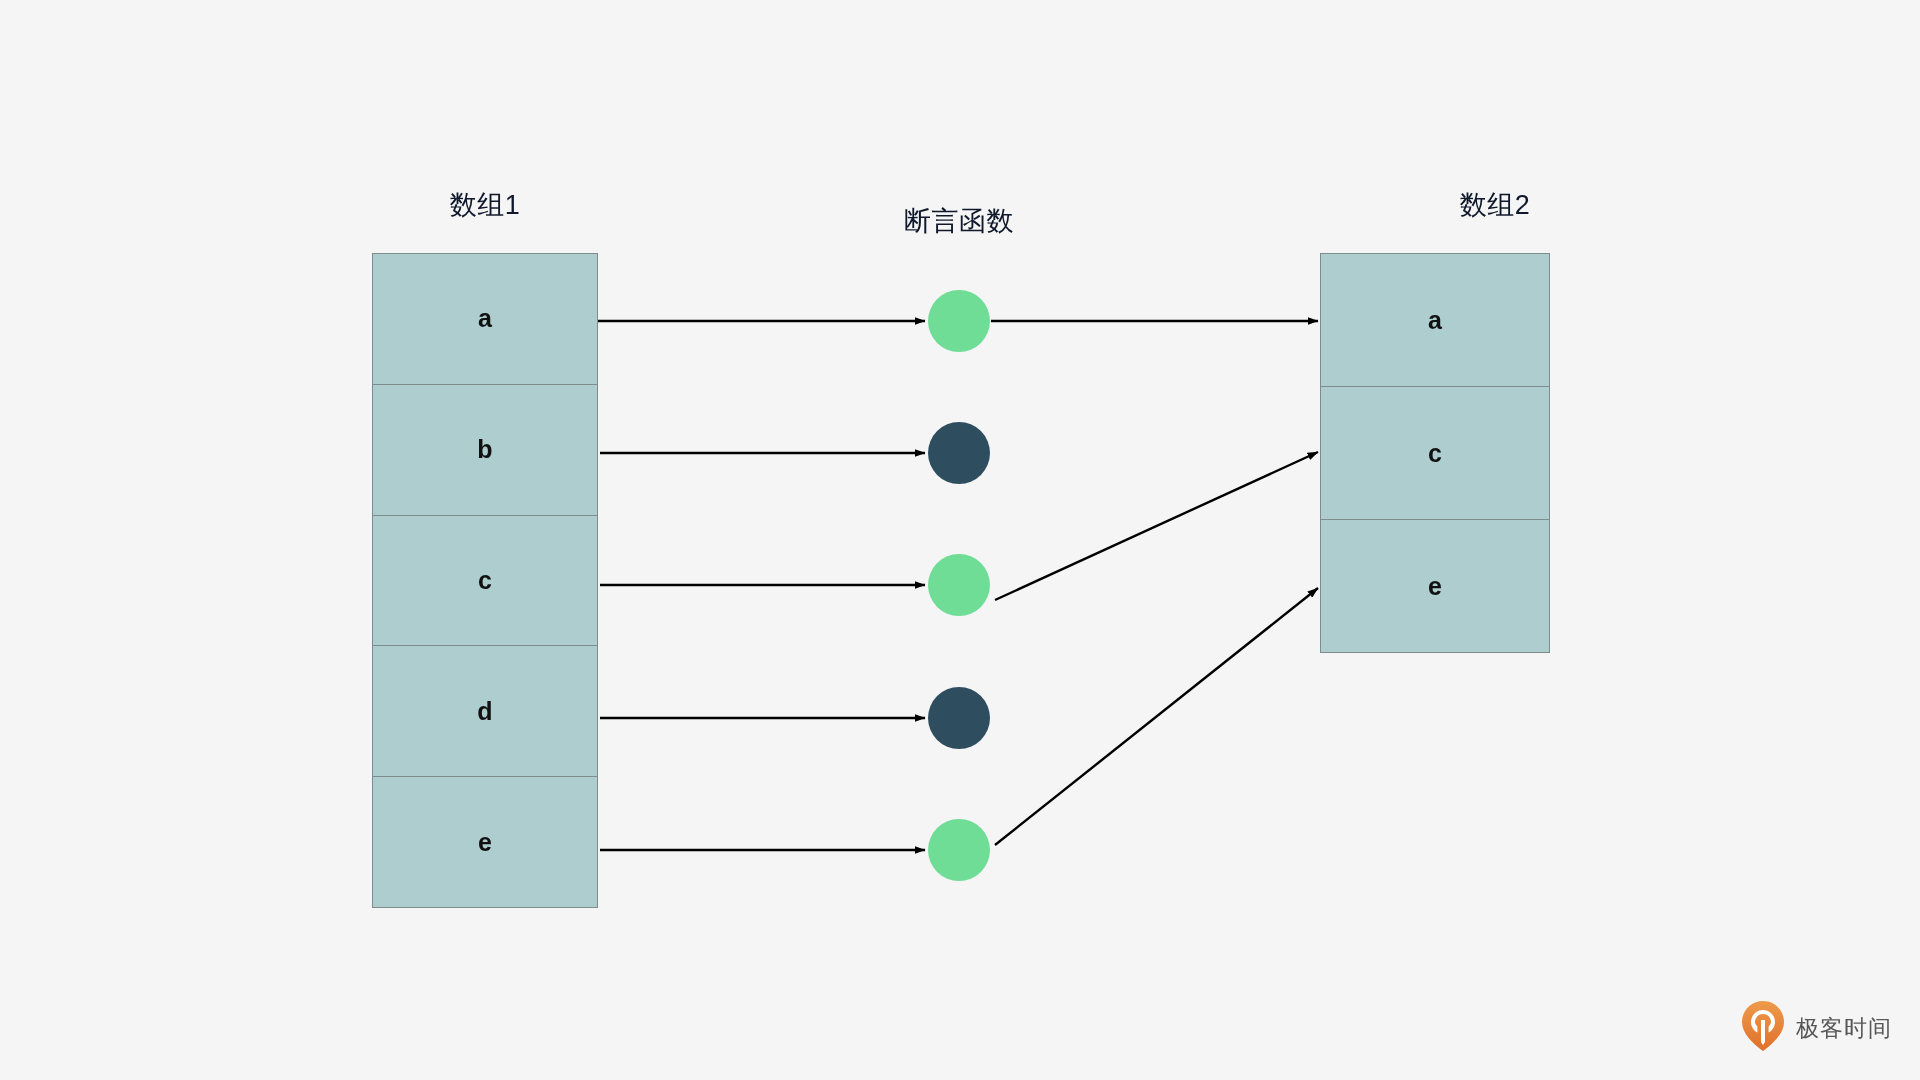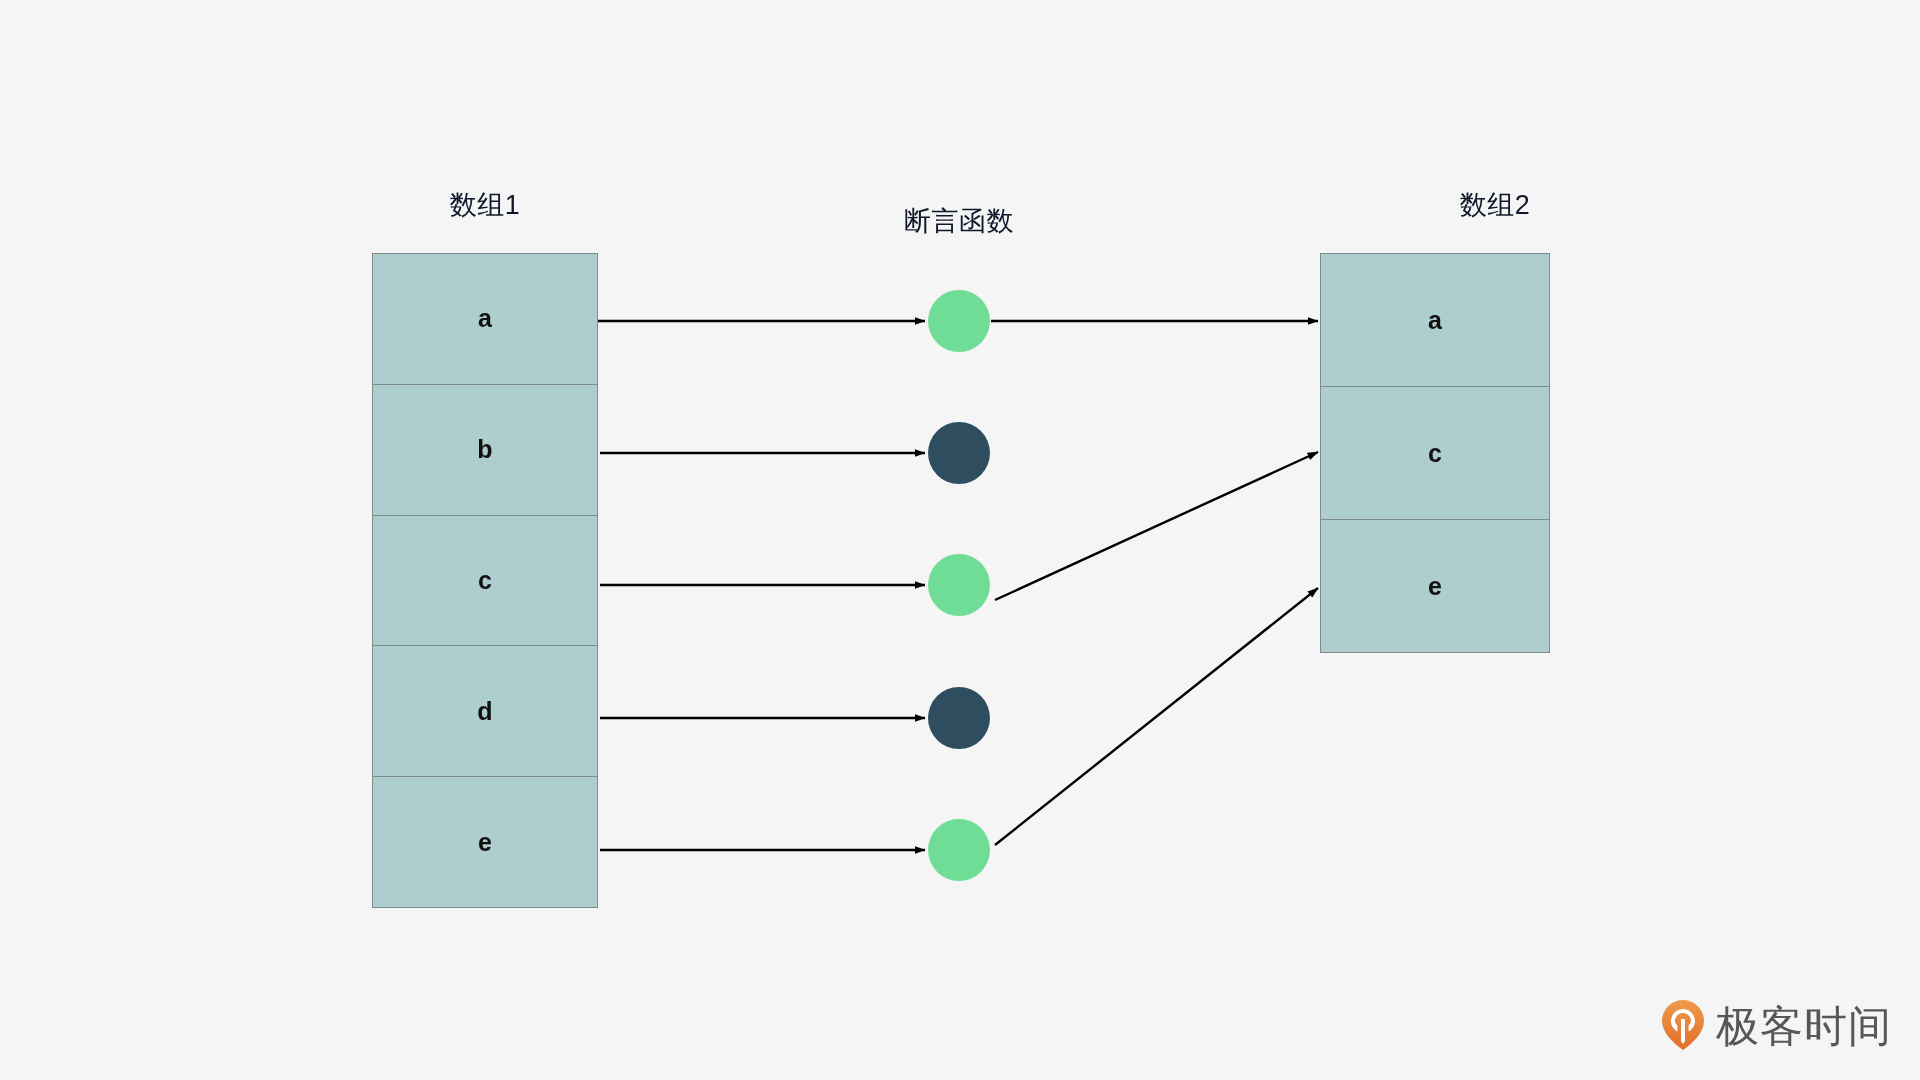--- a/index.html
+++ b/index.html
@@ -82,21 +82,21 @@
   
   #watermark {
     position: absolute;
     right: 28px;
     bottom: 24px;
     display: flex;
     align-items: center;
     gap: 10px;
   }
   #watermark .wm-text {
-    font-size: 43px;
+    font-size: 23px;
     color: #575757;
     letter-spacing: 1px;
     white-space: nowrap;
     font-family: "DejaVu Sans", "Liberation Sans", sans-serif;
   }
 </style>
 </head>
 <body>
 
 <div id="stage">

